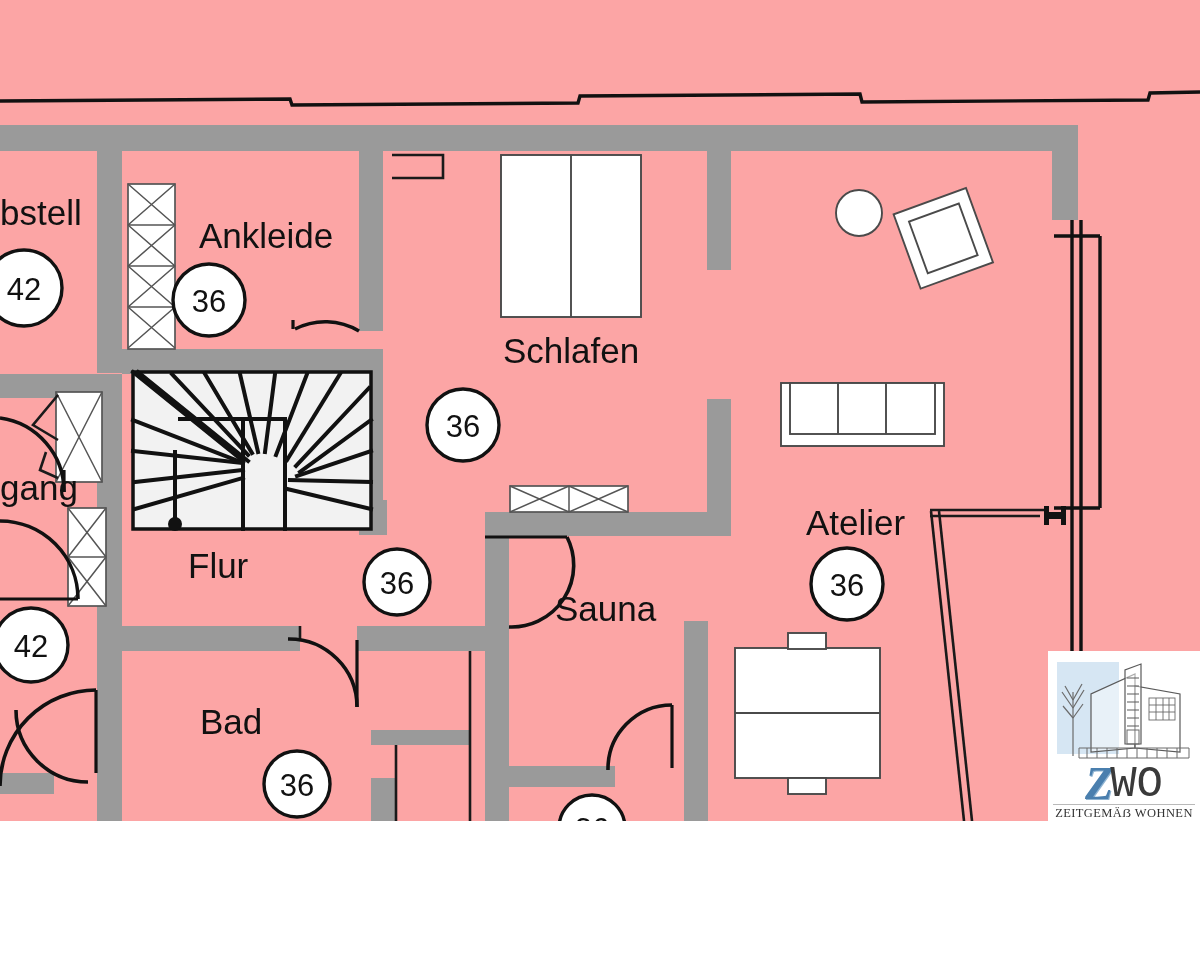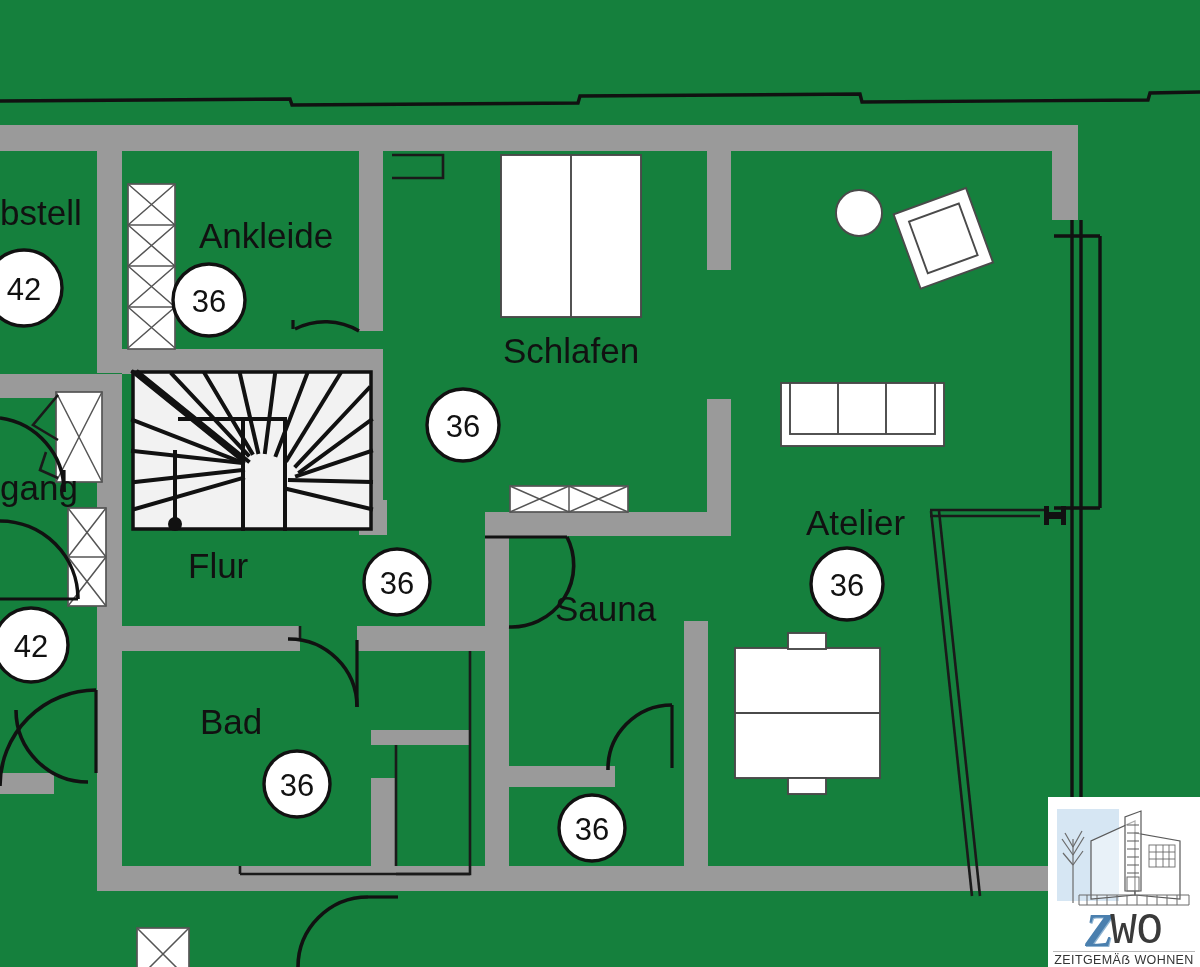--- a/index.html
+++ b/index.html
@@ -6,22 +6,22 @@
     margin: 0;
     padding: 0;
     background: #ffffff;
   }
   body {
     font-family: "Liberation Sans", sans-serif;
   }
   #plan-root {
     position: relative;
     width: 1200px;
-    height: 967px;
-    background: #15803d;
+    height: 821px;
+    background: #fca5a5;
     overflow: hidden;
   }
   #floorplan-svg {
     position: absolute;
     left: 0;
     top: 0;
     width: 1200px;
     height: 967px;
     display: block;
   }
@@ -135,21 +135,21 @@
     text-shadow: 1px 1px 0 #8fb4d2;
   }
   .logo-wo {
     font-family: Liberation Mono, monospace;
     font-size: 44px;
     color: #3a3a3a;
     line-height: 1;
     letter-spacing: 0px;
   }
   .logo-tag {
-    font-family: Liberation Sans, sans-serif;
+    font-family: Liberation Serif, serif;
     font-size: 12.5px;
     color: #333333;
     letter-spacing: 0.4px;
     border-top: 1px solid #b9b9b9;
     width: 142px;
     text-align: center;
     padding-top: 1px;
   }
 </style>
 </head>

